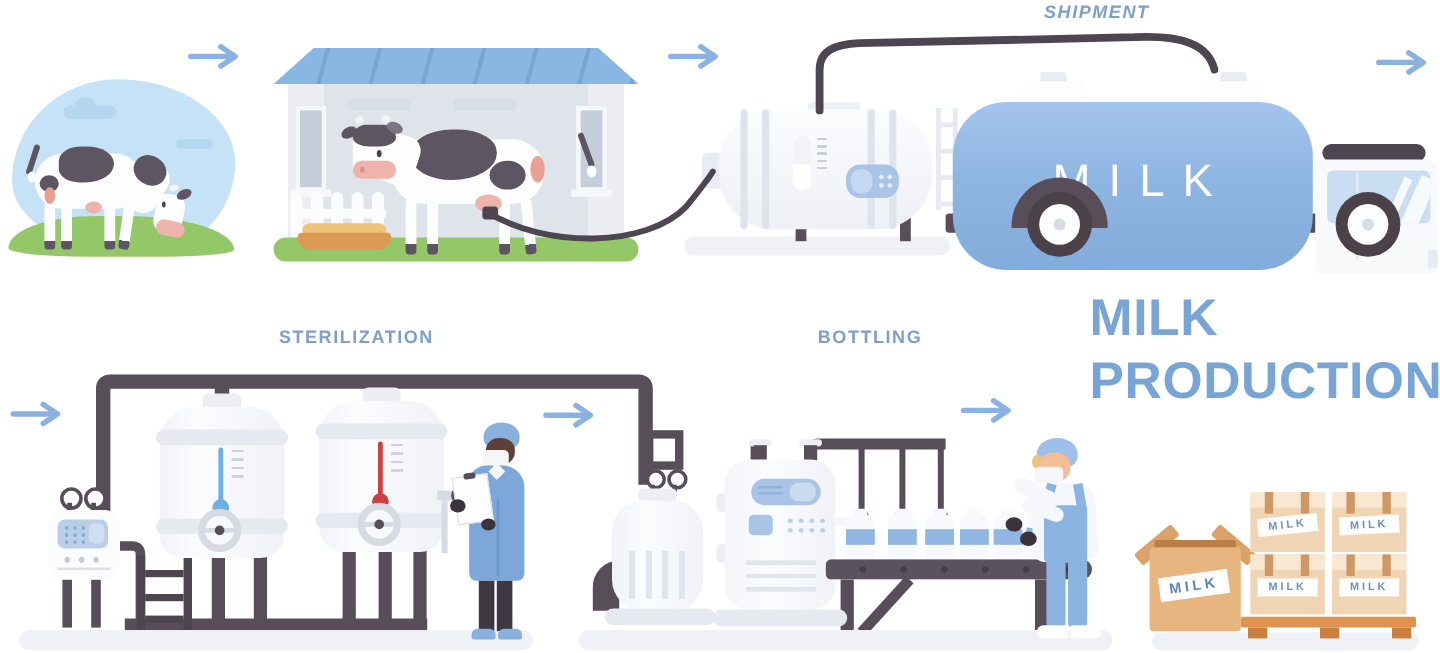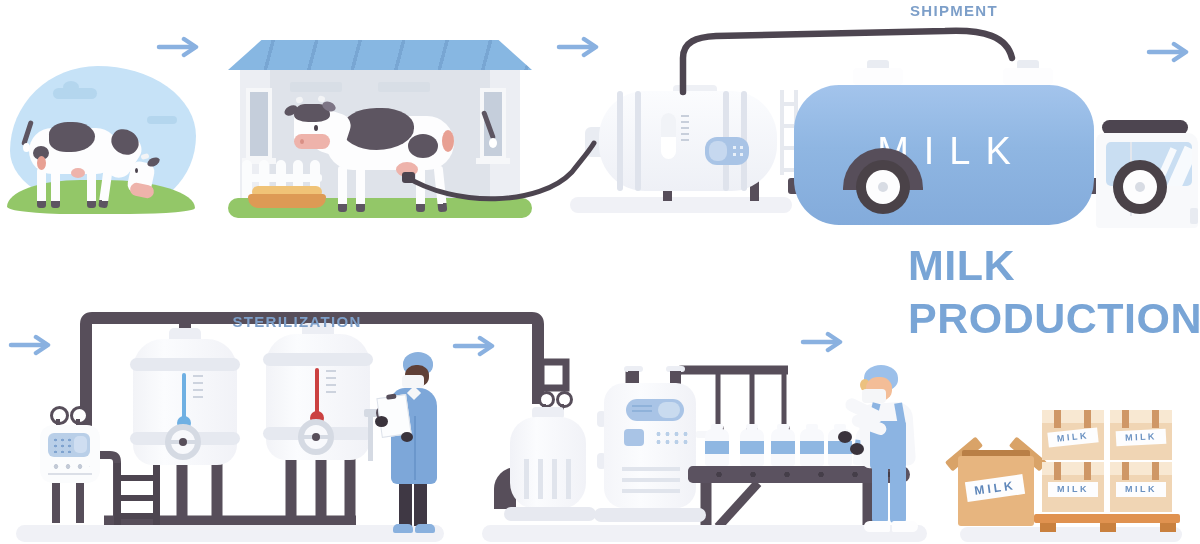--- a/index.html
+++ b/index.html
@@ -43,22 +43,23 @@
       <path d="M104,521 L356,521" stroke-width="11"></path>
       <path d="M182,460 L182,521 M217,460 L217,521 M291,455 L291,521 M321,455 L321,521 M350,455 L350,521" stroke-width="11"></path>
       <path d="M630,392 L630,370" stroke-width="9"></path>
       <path d="M676,392 L676,376 Q676,370 682,370 L788,370" stroke-width="9"></path>
       <path d="M718,370 L718,426 M752,370 L752,426 M784,370 L784,426" stroke-width="5"></path>
       <path d="M706,483 L706,538 M868,483 L868,538" stroke-width="11"></path>
       <path d="M758,483 L718,527" stroke-width="9"></path>
     </g>
   </svg>
 
-  <div class="stage-label" style="left:854px;top:2px;">SHIPMENT</div>
-  <div class="stage-label" style="left:197px;top:273px;margin-top:40px;">STERILIZATION</div>
+  <div class="stage-label" style="left:814px;top:2px;font-style:italic;">SHIPMENT</div>
+  <div class="stage-label" style="left:197px;top:273px;">STERILIZATION</div>
+  <div class="stage-label" style="left:625px;top:273px;">BOTTLING</div>
 
   <div class="title">
     <div>MILK</div>
     <div>PRODUCTION</div>
   </div>
 
   <svg class="arrow" style="left:156px;top:36px;" viewBox="0 0 46 22">
       <g stroke="#8ab1e0" stroke-width="4.5" fill="none" stroke-linecap="round" stroke-linejoin="round">
         <line x1="3" y1="11" x2="37" y2="11"></line>
         <polyline points="28,3 40,11 28,19"></polyline>

